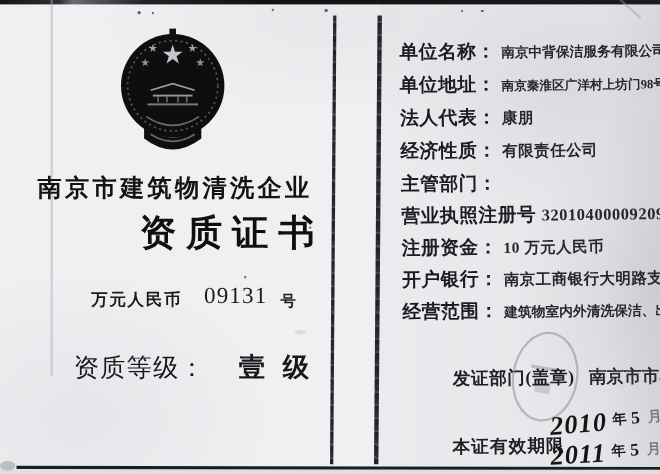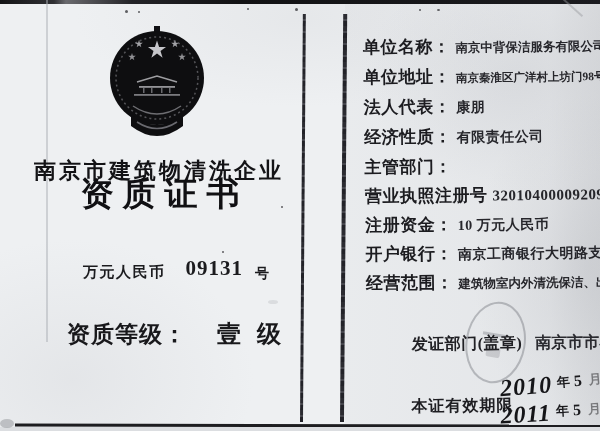--- a/index.html
+++ b/index.html
@@ -36,28 +36,28 @@
   .fold-line.thin{left:300px;width:2.5px;transform:rotate(.4deg);}
   .fold-line.thick{left:340px;width:4px;transform:rotate(.45deg);}
   .crease{position:absolute;left:46px;top:0;width:2px;height:342px;background:rgba(172,176,181,.5);}
   .speck{position:absolute;background:rgba(45,45,50,.75);border-radius:50%;}
   .smudge{position:absolute;background:rgba(150,152,158,.45);}
 
   
   .emblem{position:absolute;left:103px;top:22px;}
   .org-line{position:absolute;left:18px;top:156px;width:282px;text-align:center;
     font-size:22px;font-weight:bold;letter-spacing:3px;color:#131316;}
-  .cert-title{position:absolute;left:25px;top:172px;width:270px;text-align:center;
+  .cert-title{position:absolute;left:25px;top:190px;width:270px;text-align:right;
     font-size:33px;font-weight:bold;letter-spacing:9px;text-indent:9px;color:#101013;}
   .cert-no-row{position:absolute;left:83px;top:258px;white-space:nowrap;}
   .cert-no-prefix{font-size:15px;font-weight:bold;letter-spacing:1.5px;}
-  .cert-no-num{font-size:21px;font-weight:bold;margin-left:16px;position:relative;top:-2px;letter-spacing:1px;}
+  .cert-no-num{font-size:21px;font-weight:normal;margin-left:16px;position:relative;top:-2px;letter-spacing:1px;}
   .cert-no-suffix{font-size:14px;font-weight:bold;margin-left:8px;position:relative;top:1px;}
   .grade-row{position:absolute;left:67px;top:318px;white-space:nowrap;color:#18181b;}
-  .grade-label{font-size:23px;font-weight:bold;letter-spacing:1px;text-align:right;}
+  .grade-label{font-size:23px;font-weight:normal;letter-spacing:1px;text-align:right;}
   .grade-char{font-size:24px;font-weight:bold;margin-left:26px;}
   .grade-unit{font-size:24px;font-weight:bold;margin-left:12px;}
   .issuer-line{position:absolute;left:58px;top:378px;font-size:21px;font-weight:bold;
     letter-spacing:0.5px;color:#141417;white-space:nowrap;}
 
   
   .right-page{position:absolute;inset:0;transform:rotate(-.7deg);transform-origin:450px 210px;}
   .field-row{position:absolute;left:365px;white-space:nowrap;}
   .field-label{font-size:17px;font-weight:bold;letter-spacing:.5px;color:#1c1c20;}
   .field-value{font-weight:bold;color:#26262b;margin-left:5px;}

